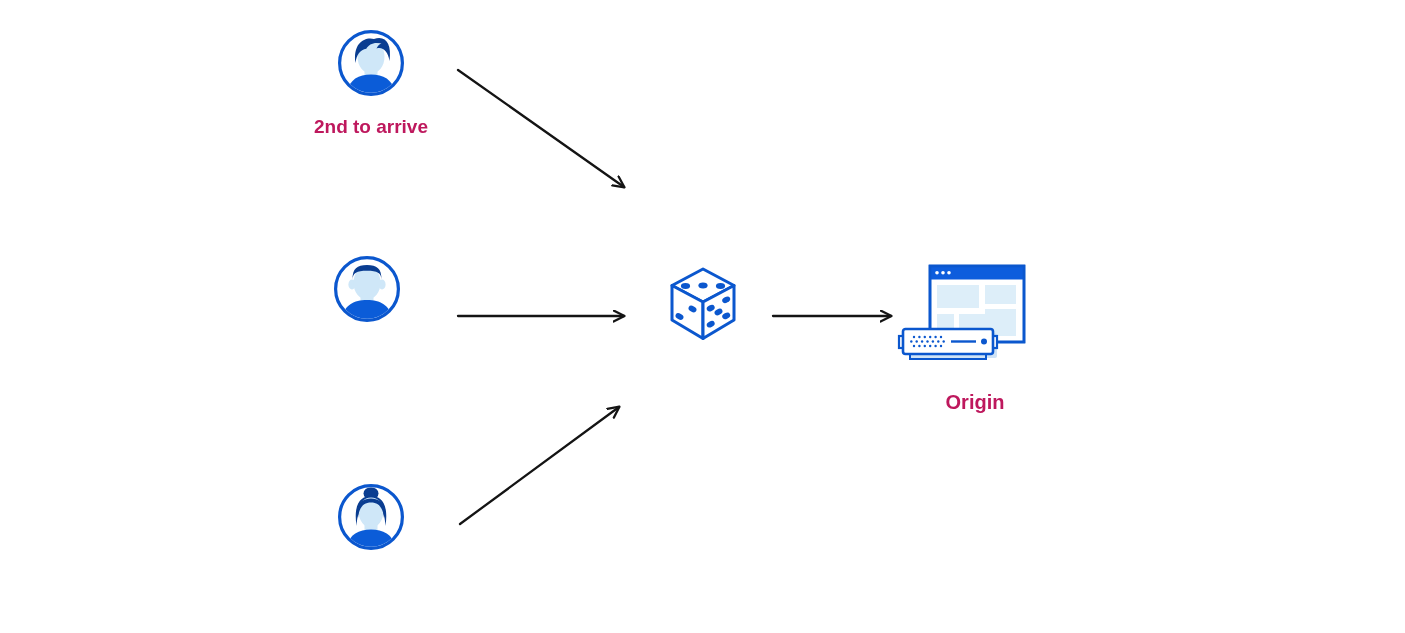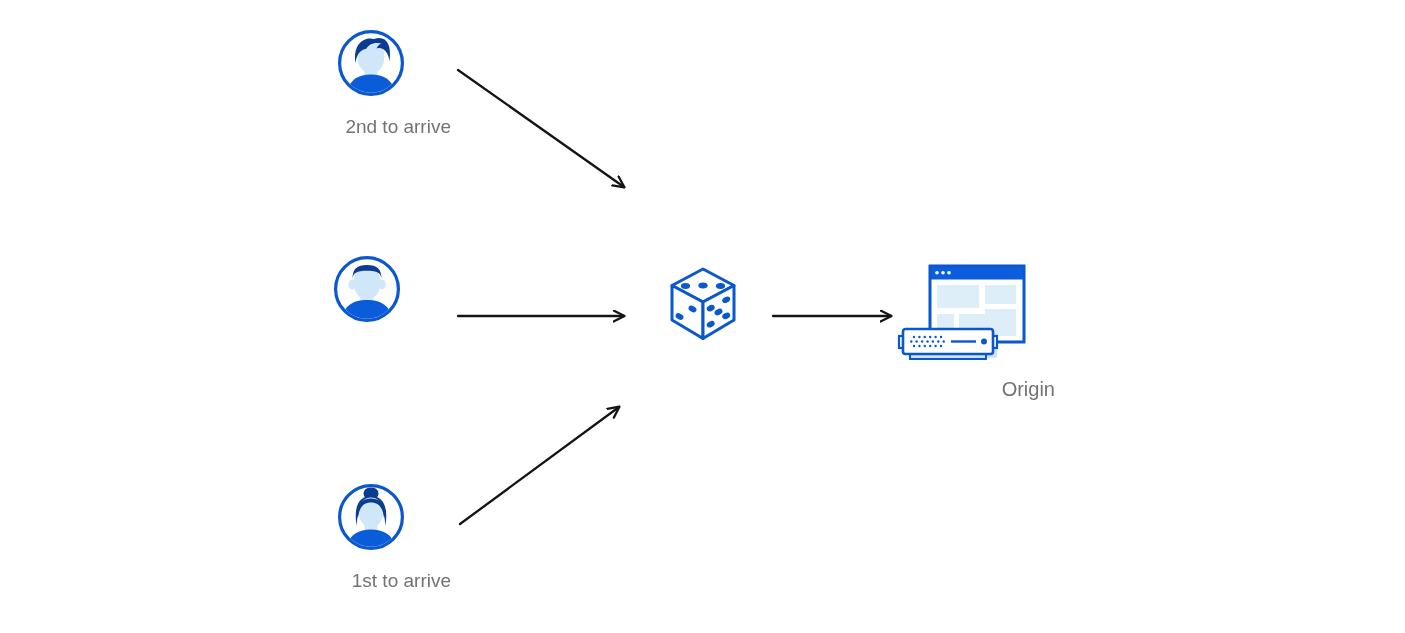--- a/index.html
+++ b/index.html
@@ -2,22 +2,22 @@
 <html><head>
 <meta charset="utf-8">
 <style>
   html,body{margin:0;padding:0;background:#ffffff;}
   .canvas{
     position:relative;width:1405px;height:633px;background:#ffffff;
     font-family:"Liberation Sans",sans-serif;overflow:hidden;
   }
   .abs{position:absolute;}
   .node-label{
-    position:absolute;width:160px;text-align:right;
-    font-size:19px;color:#737373;line-height:23px;
+    position:absolute;width:160px;text-align:center;
+    font-size:19px;color:#be185d;line-height:23px;font-weight:bold;
   }
   svg{display:block;}
 </style>
 </head>
 <body>
 
 <div class="canvas">
 
   <svg class="abs" style="left:0;top:0;" width="1405" height="633" viewBox="0 0 1405 633">
     <defs>
@@ -83,21 +83,20 @@
       <path d="M8,66 C10,51 20,45.5 33,45.5 C46,45.5 56,51 58,66 Z" fill="#0b5cd8"></path>
       <ellipse cx="33" cy="9.5" rx="7.5" ry="6.2" fill="#0a3d91"></ellipse>
       <path d="M18.5,42 C15,18 24,12 33,12 C42,12 51,18 47.5,42
                C46.5,26.5 42,19.5 33,19.5 C24,19.5 19.5,26.5 18.5,42 Z" fill="#0a3d91"></path>
       <path d="M33,13.5 C40.5,13.5 45.5,19.8 45.5,27 C45.5,36.5 39.5,43.8 33,43.8
                C26.5,43.8 20.5,36.5 20.5,27 C20.5,19.8 25.5,13.5 33,13.5 Z" fill="#cfe7f8"></path>
       <path d="M20,34 C16.5,20 24.5,14.5 33,14.5 C41.5,14.5 49.5,20 46,34
                C45,23.5 40.5,18.6 33,18.6 C25.5,18.6 21,23.5 20,34 Z" fill="#0a3d91"></path>
     </g>
   </svg>
-  <div class="node-label" style="left:291px;top:569px;">1st to arrive</div>
 
   <svg class="abs" style="left:668px;top:267px;" width="70" height="74" viewBox="0 0 70 74">
     <g fill="#ffffff" stroke="#0b57ce" stroke-width="3" stroke-linejoin="round">
       <path d="M35,2 L66,18.5 L35,35 L4,18.5 Z"></path>
       <path d="M4,18.5 L35,35 L35,71.5 L4,53 Z"></path>
       <path d="M35,35 L66,18.5 L66,53 L35,71.5 Z"></path>
     </g>
     <g fill="#0b57ce">
 
       <ellipse cx="17.5" cy="19" rx="4.6" ry="3"></ellipse>
@@ -155,15 +154,15 @@
         <circle cx="22.4" cy="20" r="1.2"></circle>
         <circle cx="27.8" cy="20" r="1.2"></circle>
         <circle cx="33.2" cy="20" r="1.2"></circle>
         <circle cx="38.6" cy="20" r="1.2"></circle>
         <circle cx="44" cy="20" r="1.2"></circle>
     </g>
     <line x1="54" y1="15.5" x2="79" y2="15.5" stroke="#0b57ce" stroke-width="2.4"></line>
     <circle cx="87" cy="15.5" r="3" fill="#0b57ce"></circle>
   </svg>
 
-  <div class="node-label" style="left:895px;top:378px;font-size:20px;">Origin</div>
+  <div class="node-label" style="left:895px;top:391px;font-size:20px;">Origin</div>
 
 </div>
 
 </body></html>

